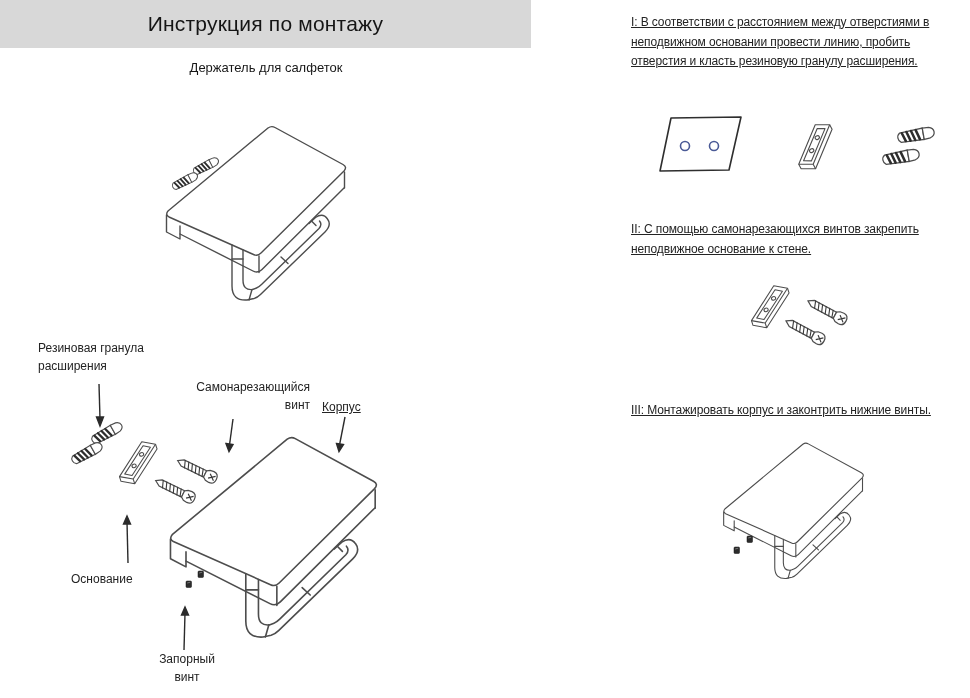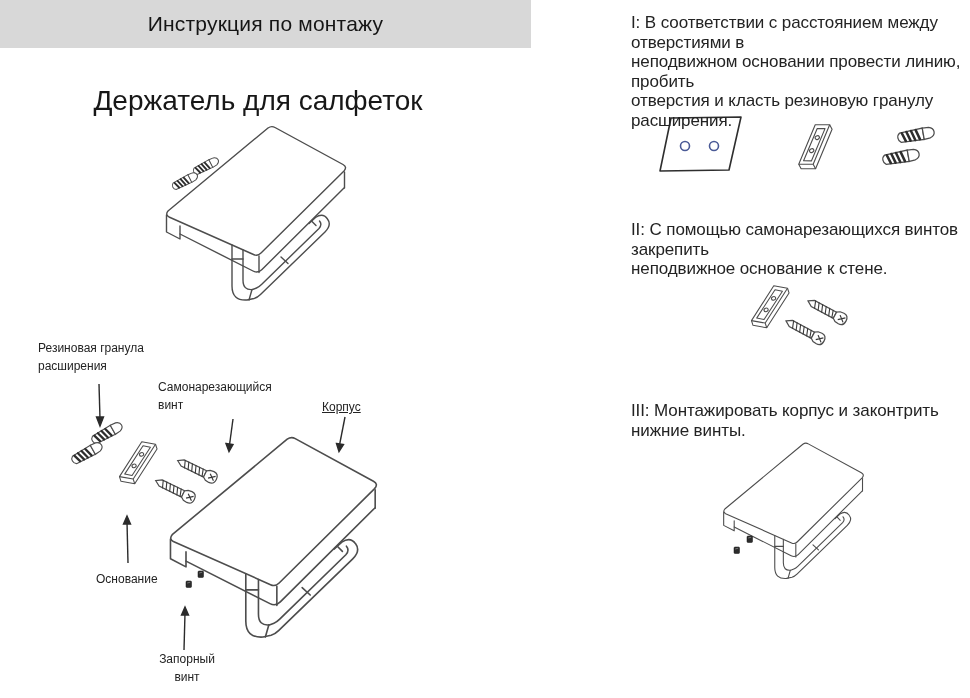--- a/index.html
+++ b/index.html
@@ -6,33 +6,33 @@
   .page{
     position:relative;width:970px;height:698px;background:#ffffff;
     font-family:"Liberation Sans", sans-serif;color:#1f1f1f;overflow:hidden;
   }
   .header-bar{
     position:absolute;left:0;top:0;width:531px;height:48px;
     background:#d8d8d8;display:flex;align-items:center;justify-content:center;
   }
   .page-title{font-size:21px;color:#151515;letter-spacing:.2px;}
   .subtitle{
-    position:absolute;left:4px;top:60px;width:508px;text-align:center;
-    font-size:28px;color:#171717;margin-top:25px;
+    position:absolute;left:12px;top:60px;width:508px;text-align:center;
+    font-size:13px;color:#171717;
   }
   .art{position:absolute;left:0;top:0;width:970px;height:698px;}
   .lbl{position:absolute;font-size:12px;line-height:18px;white-space:pre-line;color:#232323;}
   .lbl-anchor{left:38px;top:339px;text-align:left;}
-  .lbl-screw{left:158px;top:378px;width:152px;text-align:left;}
+  .lbl-screw{left:158px;top:378px;width:152px;text-align:right;}
   .lbl-body{left:322px;top:398px;text-decoration:underline;}
-  .lbl-base{left:96px;top:570px;}
+  .lbl-base{left:71px;top:570px;}
   .lbl-lock{left:137px;top:650px;width:100px;text-align:center;}
   .step{
-    position:absolute;left:631px;width:335px;font-size:17px;line-height:19.5px;
-    white-space:pre-line;color:#232323;letter-spacing:-0.1px;
+    position:absolute;left:631px;width:335px;font-size:12px;line-height:19.5px;
+    white-space:pre-line;color:#232323;letter-spacing:-0.1px;text-decoration:underline;
   }
   .step-1{top:13px;}
   .step-2{top:220px;}
   .step-3{top:401px;}
 </style>
 </head>
 <body>
 
 <div class="page">
 

